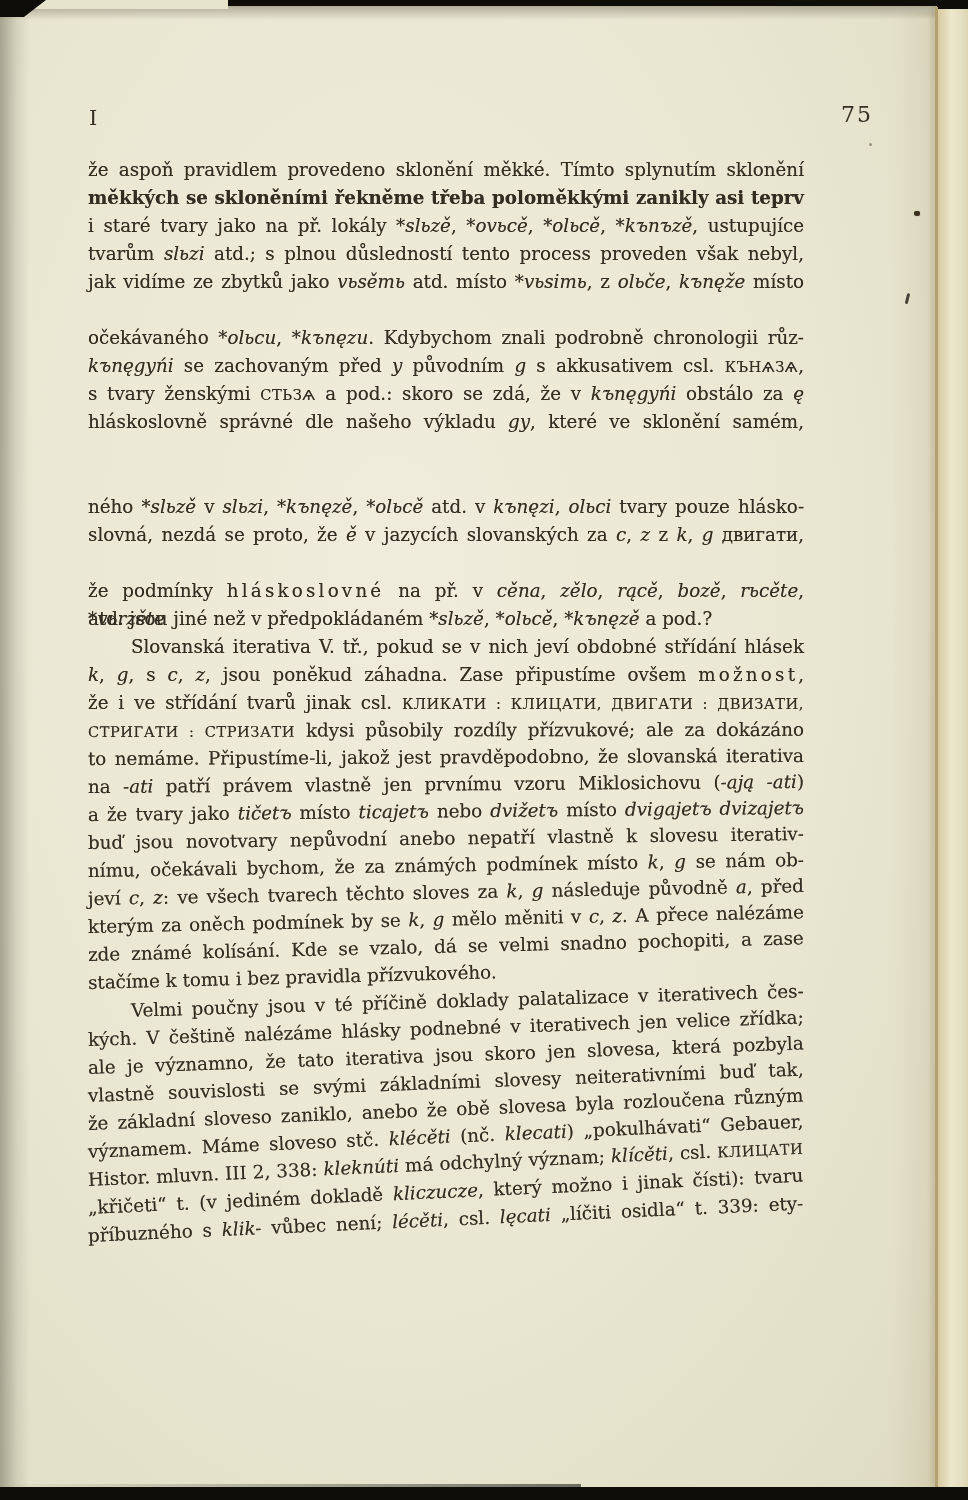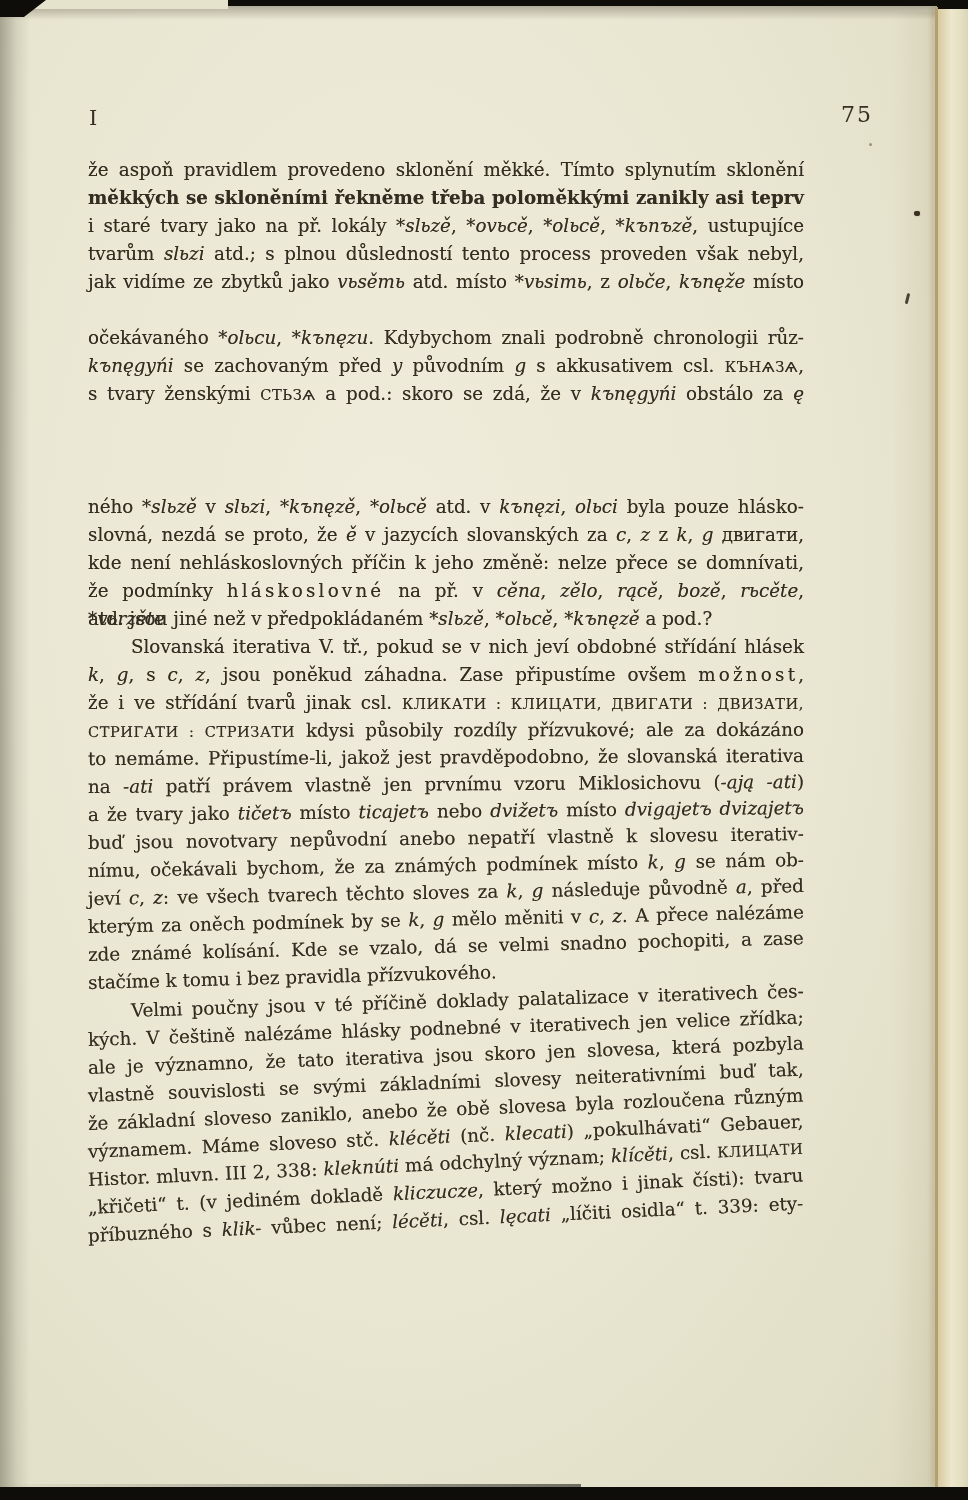--- a/index.html
+++ b/index.html
@@ -79,23 +79,23 @@
 
 <div class="text" id="text-layer">
     <div class="line" style="top: 156px;"><span>že aspoň pravidlem provedeno sklonění měkké. Tímto splynutím sklonění</span></div>
     <div class="line" style="top: 184.05px; font-weight: bold;"><span>měkkých se skloněními řekněme třeba poloměkkými zanikly asi teprv</span></div>
     <div class="line" style="top: 212.1px;"><span>i staré tvary jako na př. lokály </span><span class="it">*slьzě</span><span>, </span><span class="it">*ovьcě</span><span>, </span><span class="it">*olьcě</span><span>, </span><span class="it">*kъnъzě</span><span>, ustupujíce</span></div>
     <div class="line" style="top: 240.15px;"><span>tvarům </span><span class="it">slьzi</span><span> atd.; s plnou důsledností tento process proveden však nebyl,</span></div>
     <div class="line" style="top: 268.2px;"><span>jak vidíme ze zbytků jako </span><span class="it">vьsěmь</span><span> atd. místo </span><span class="it">*vьsimь</span><span>, z </span><span class="it">olьče</span><span>, </span><span class="it">kъnęže</span><span> místo</span></div>
     <div class="line" style="top: 296.25px; margin-top: 28px;"><span>očekávaného </span><span class="it">*olьcu</span><span>, </span><span class="it">*kъnęzu</span><span>. Kdybychom znali podrobně chronologii růz-</span></div>
     <div class="line" style="top: 352.35px;"><span class="it">kъnęgyńi</span><span> se zachovaným před </span><span class="it">y</span><span> původním </span><span class="it">g</span><span> s akkusativem csl. </span><span class="cyr">кънѧзѧ</span><span>,</span></div>
     <div class="line" style="top: 380.4px;"><span>s tvary ženskými </span><span class="cyr">стьзѧ</span><span> a pod.: skoro se zdá, že v </span><span class="it">kъnęgyńi</span><span> obstálo za </span><span class="it">ę</span></div>
-    <div class="line" style="top: 492.6px;"><span>ného </span><span class="it">*slьzě</span><span> v </span><span class="it">slьzi</span><span>, </span><span class="it">*kъnęzě</span><span>, </span><span class="it">*olьcě</span><span> atd. v </span><span class="it">kъnęzi</span><span>, </span><span class="it">olьci</span><span> byla pouze hlásko-</span></div>
+    <div class="line" style="top: 408.45px;"><span>hláskoslovně správné dle našeho výkladu </span><span class="it">gy</span><span>, které ve sklonění samém,</span></div>
+    <div class="line" style="top: 492.6px;"><span>ného </span><span class="it">*slьzě</span><span> v </span><span class="it">slьzi</span><span>, </span><span class="it">*kъnęzě</span><span>, </span><span class="it">*olьcě</span><span> atd. v </span><span class="it">kъnęzi</span><span>, </span><span class="it">olьci</span><span> tvary pouze hlásko-</span></div>
     <div class="line" style="top: 520.65px;"><span>slovná, nezdá se proto, že </span><span class="it">ě</span><span> v jazycích slovanských za </span><span class="it">c</span><span>, </span><span class="it">z</span><span> z </span><span class="it">k</span><span>, </span><span class="it">g</span><span> двигати,</span></div>
-    <div class="line" style="top: 548.7px;"><span>kde není nehláskoslovných příčin k jeho změně: nelze přece se domnívati,</span></div>
     <div class="line" style="top: 576.75px;"><span>že podmínky </span><span class="spaced">hláskoslovné</span><span> na př. v </span><span class="it">cěna</span><span>, </span><span class="it">zělo</span><span>, </span><span class="it">rącě</span><span>, </span><span class="it">bozě</span><span>, </span><span class="it">rьcěte</span><span>, </span><span class="it">*vьrzěte</span></div>
     <div class="line endline" style="top: 604.8px;"><span>atd. jsou jiné než v předpokládaném </span><span class="it">*slьzě</span><span>, </span><span class="it">*olьcě</span><span>, </span><span class="it">*kъnęzě</span><span> a pod.?</span></div>
     <div class="line indent" style="top: 632.85px;"><span>Slovanská iterativa V. tř., pokud se v nich jeví obdobné střídání hlásek</span></div>
     <div class="line" style="top: 660.9px;"><span class="it">k</span><span>, </span><span class="it">g</span><span>, s </span><span class="it">c</span><span>, </span><span class="it">z</span><span>, jsou poněkud záhadna. Zase připustíme ovšem </span><span class="spaced">možnost</span><span>,</span></div>
     <div class="line" style="top: 688.95px;"><span>že i ve střídání tvarů jinak csl. </span><span class="cyr">кликати : клицати, двигати : двизати,</span></div>
     <div class="line" style="top: 717px; transform: rotate(-0.0944444deg);"><span class="cyr">стригати : стризати</span><span> kdysi působily rozdíly přízvukové; ale za dokázáno</span></div>
     <div class="line" style="top: 745.05px; transform: rotate(-0.250278deg);"><span>to nemáme. Připustíme-li, jakož jest pravděpodobno, že slovanská iterativa</span></div>
     <div class="line" style="top: 773.1px; transform: rotate(-0.406111deg);"><span>na </span><span class="it">-ati</span><span> patří právem vlastně jen prvnímu vzoru Miklosichovu (</span><span class="it">-ają -ati</span><span>)</span></div>
     <div class="line" style="top: 801.15px; transform: rotate(-0.561944deg);"><span>a že tvary jako </span><span class="it">tičetъ</span><span> místo </span><span class="it">ticajetъ</span><span> nebo </span><span class="it">dvižetъ</span><span> místo </span><span class="it">dvigajetъ dvizajetъ</span></div>
     <div class="line" style="top: 829.2px; transform: rotate(-0.717778deg);"><span>buď jsou novotvary nepůvodní anebo nepatří vlastně k slovesu iterativ-</span></div>

